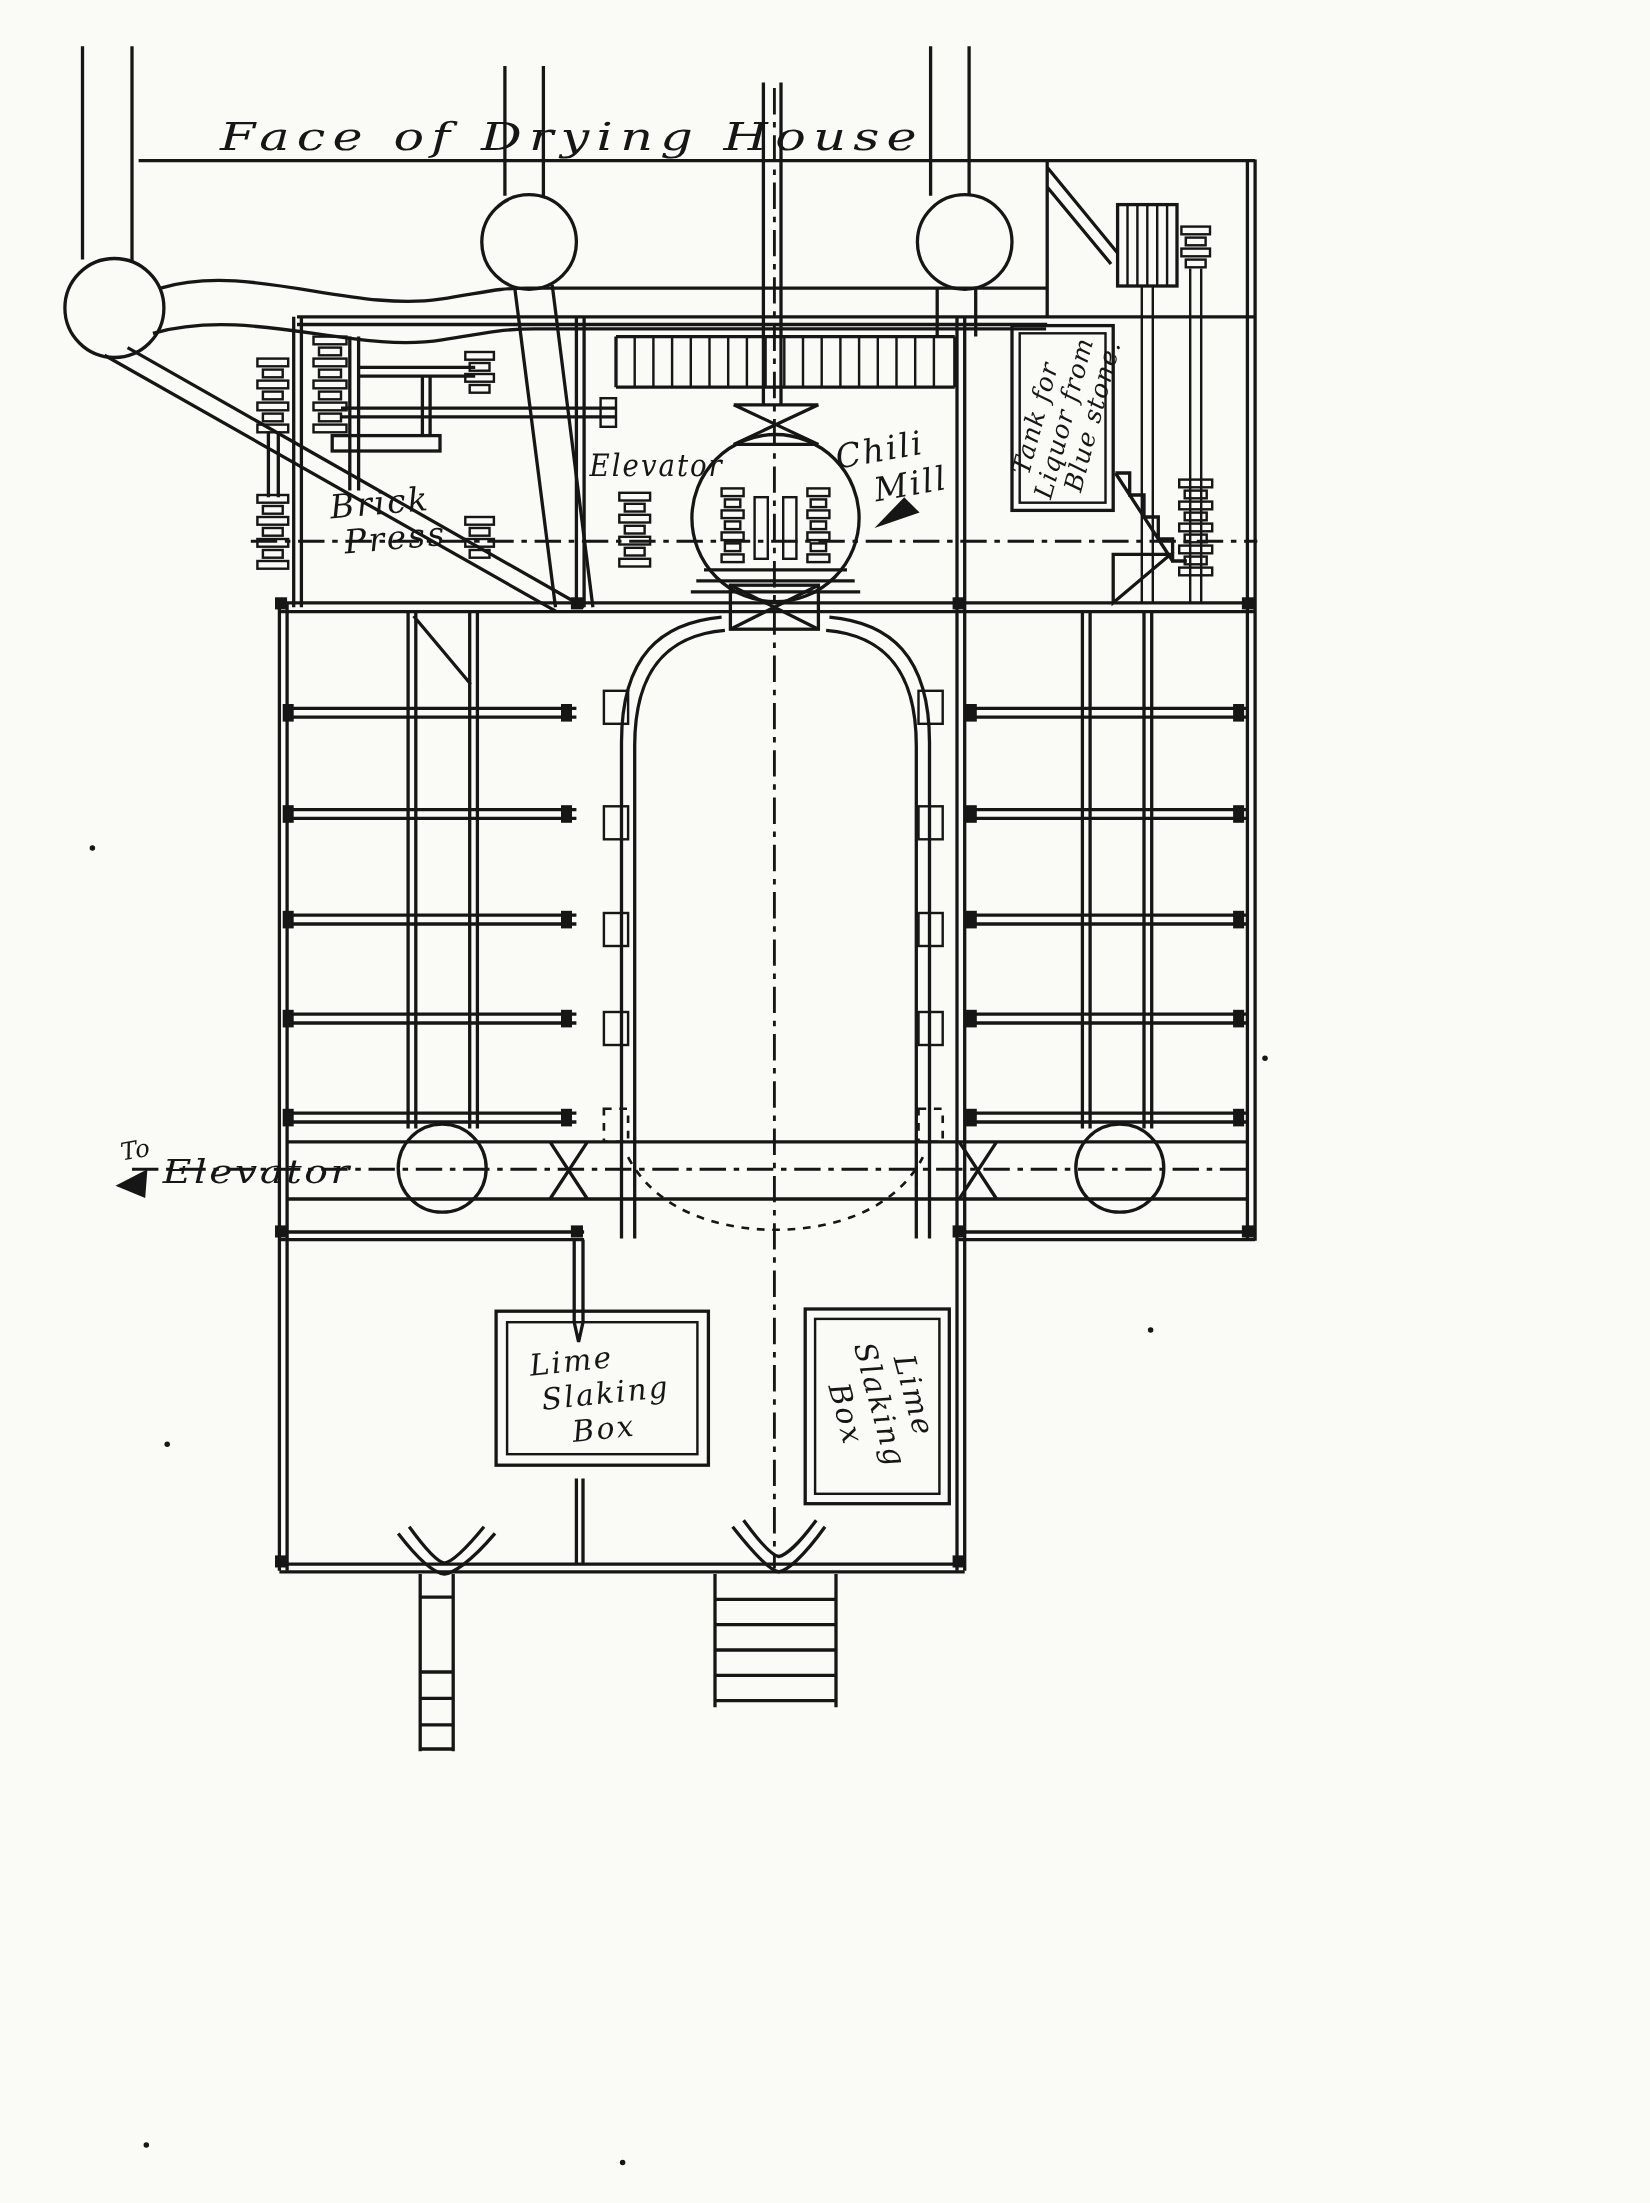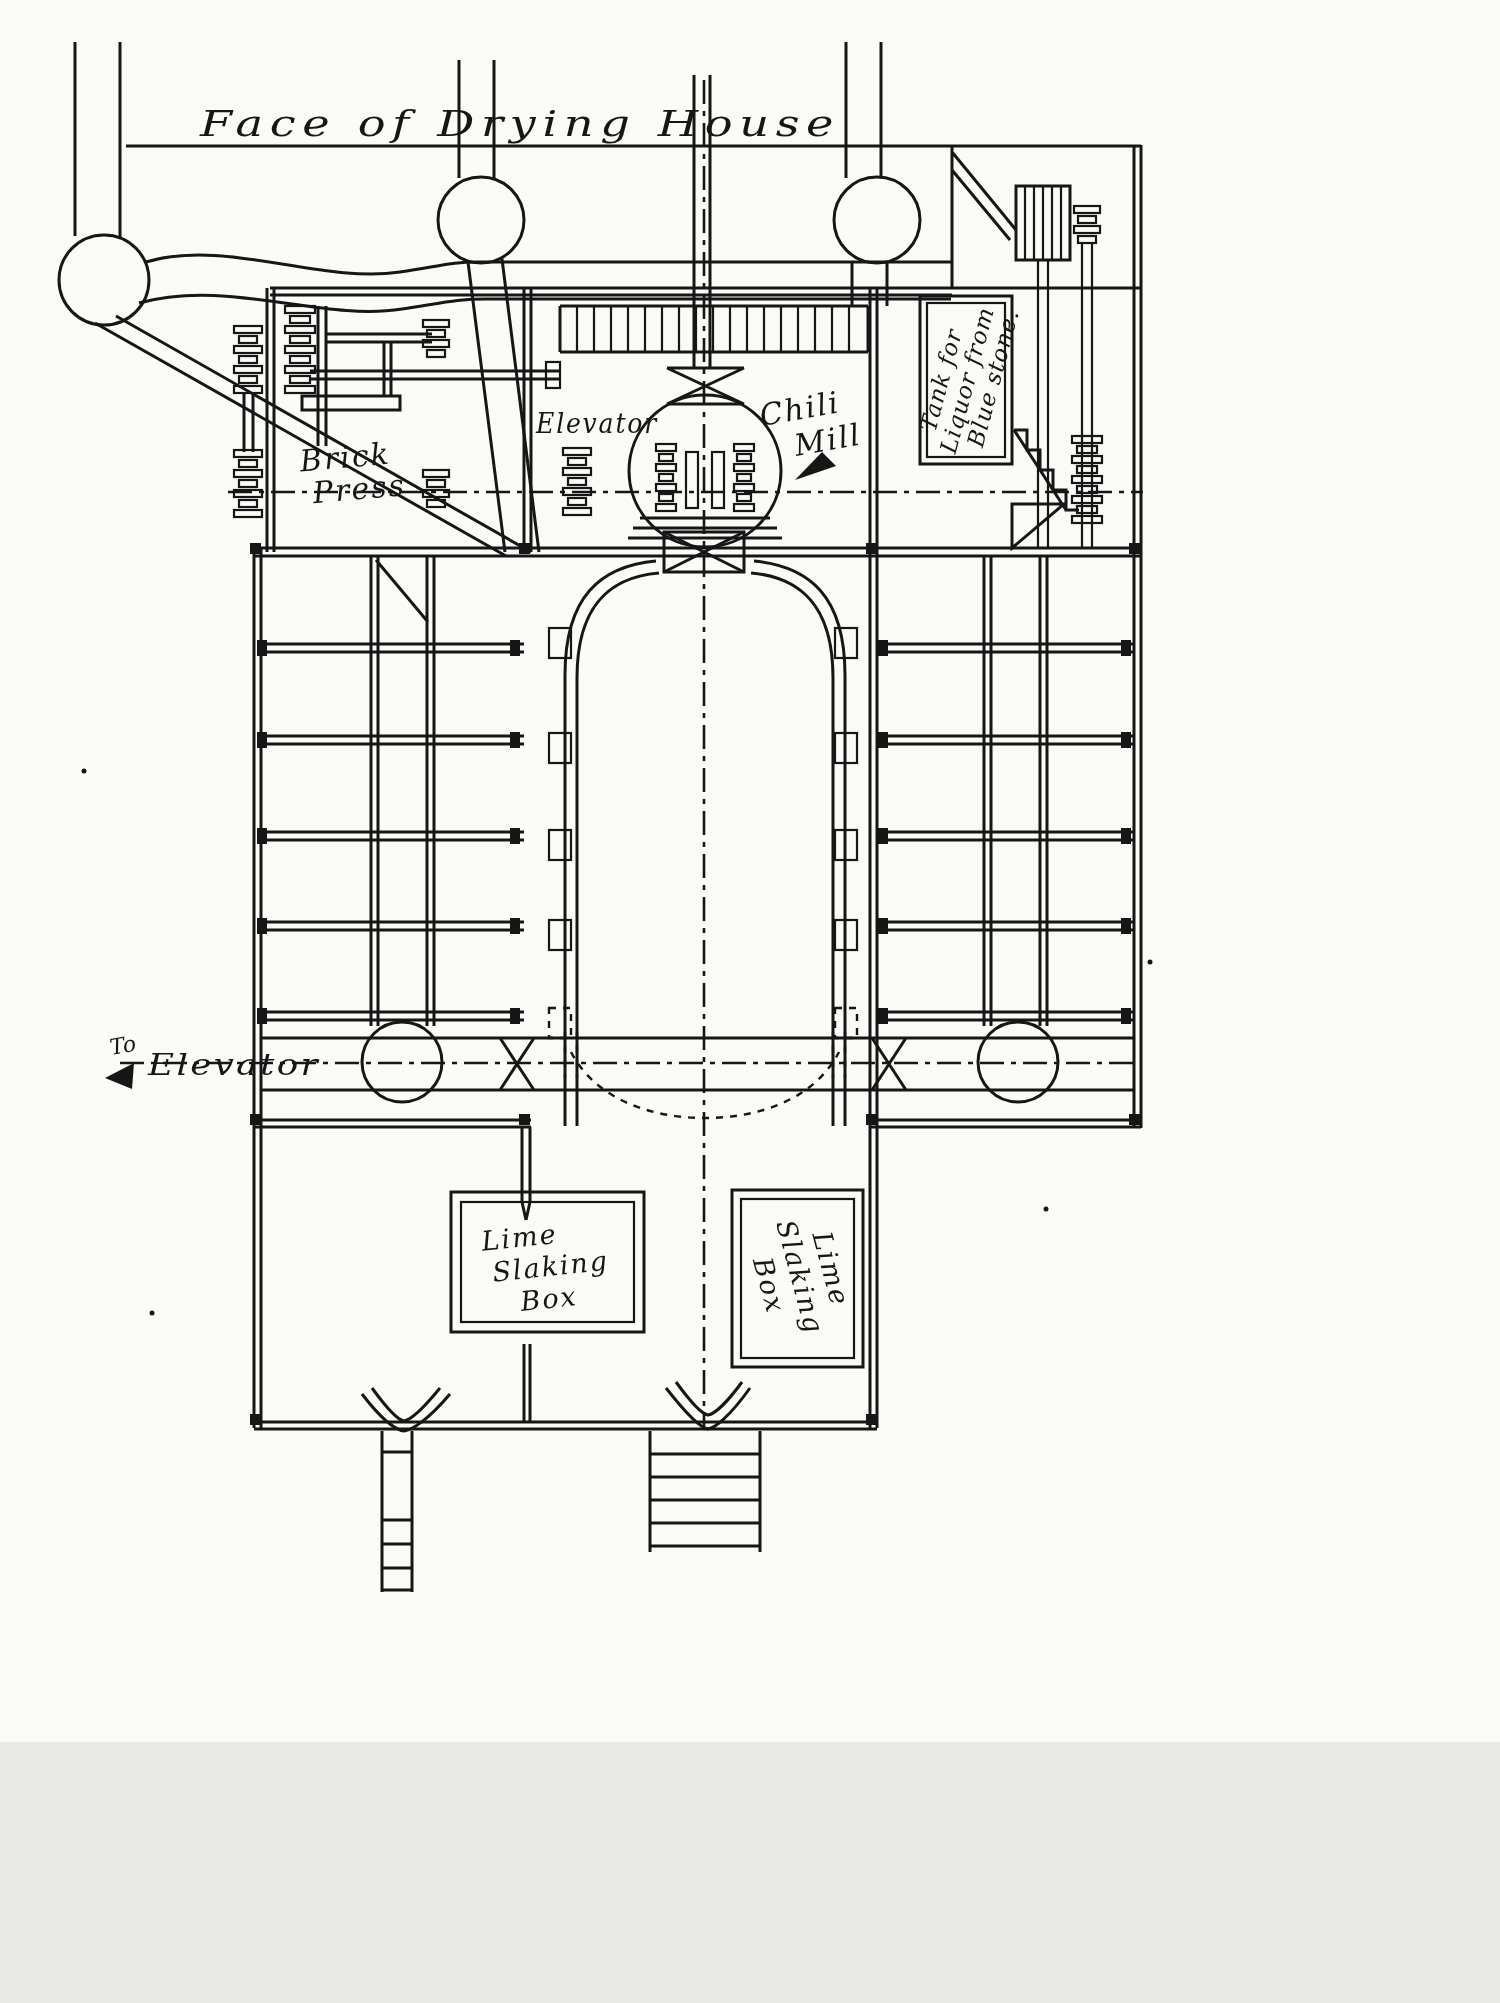--- a/index.html
+++ b/index.html
@@ -1,17 +1,17 @@
 <!DOCTYPE html>
 <html style="--ink: #161616; --paper: #fafaf7;"><head>
 <meta charset="utf-8">
 <style>
   :root{ --ink:#161616; --paper:#fafaf7; }
   html,body{margin:0;padding:0;background:#e9e9e7;}
-  .page{width:1500px;height:1742px;background:var(--paper);position:relative;overflow:hidden;}
+  .page{width:1500px;height:2003px;background:var(--paper);position:relative;overflow:hidden;}
   svg{display:block;}
   svg path, svg circle, svg rect, svg line{fill:none;stroke:var(--ink);stroke-width:3;}
   svg .thin{stroke-width:2.2;}
   svg .dd{stroke-width:2.6;stroke-dasharray:24 7 5 7;}
   svg .dash{stroke-width:2.4;stroke-dasharray:7 7;}
   svg .post{fill:var(--ink);stroke:none;}
   svg polygon{fill:var(--ink);stroke:none;}
   #gS rect,#gM rect,#gL rect,#gN rect{stroke-width:2.2;}
   svg text{font-family:"DejaVu Serif", serif;font-style:italic;fill:var(--ink);stroke:none;}
   .t35{font-size:35px;letter-spacing:5px;}

